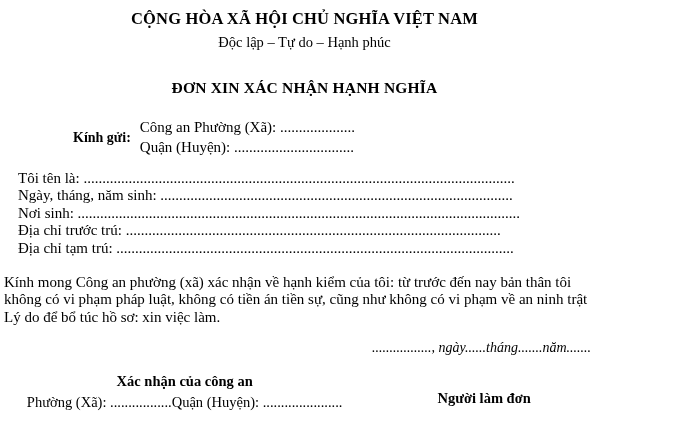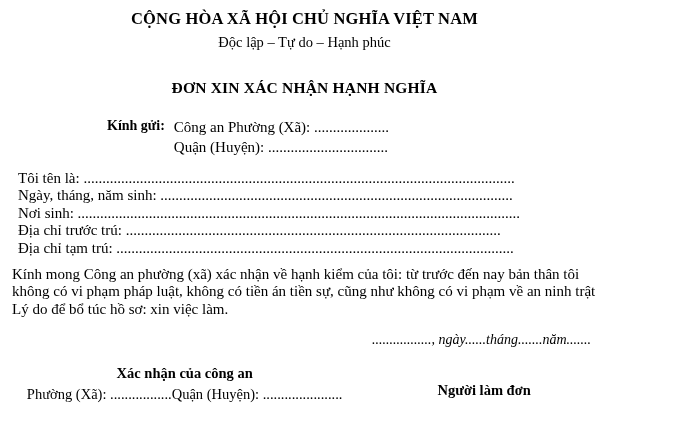--- a/index.html
+++ b/index.html
@@ -46,22 +46,23 @@
     text-align: center;
     font-size: 15.5px;
     font-weight: bold;
     letter-spacing: 0.2px;
     margin-top: 28px;
   }
 
   
   .recipient-block {
     display: flex;
+    align-items: center;
     margin-top: 21px;
-    padding-left: 107px;
+    padding-left: 73px;
   }
   .recipient-label {
     font-size: 14px;
     font-weight: bold;
     white-space: nowrap;
     padding-right: 9px;
   }
   .recipient-lines {
     display: flex;
     flex-direction: column;
@@ -80,26 +81,26 @@
   }
   .field-row {
     font-size: 15px;
     line-height: 1.175;
     white-space: nowrap;
     overflow: hidden;
   }
 
   
   .body-para {
-    padding-left: 12px;
+    padding-left: 4px;
     padding-right: 21px;
     font-size: 15px;
     line-height: 1.185;
     text-align: left;
-    margin-top: 8px;
+    margin-top: 16px;
   }
   .body-line {
     white-space: nowrap;
   }
 
   
   .date-line {
     margin-top: 13px;
     padding-right: 18px;
     text-align: right;

